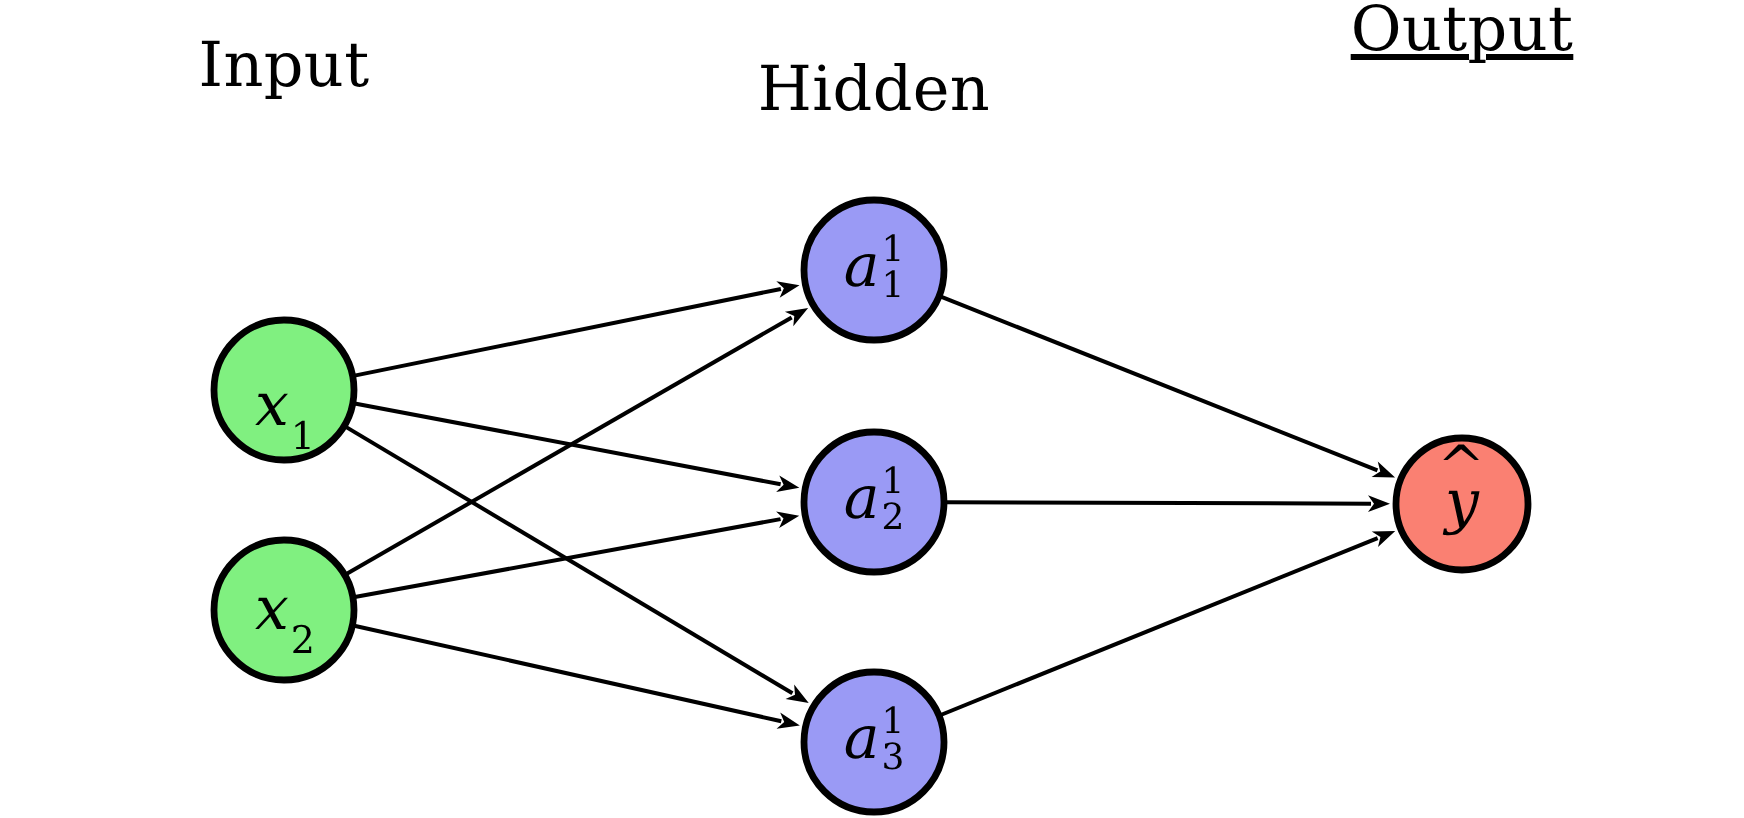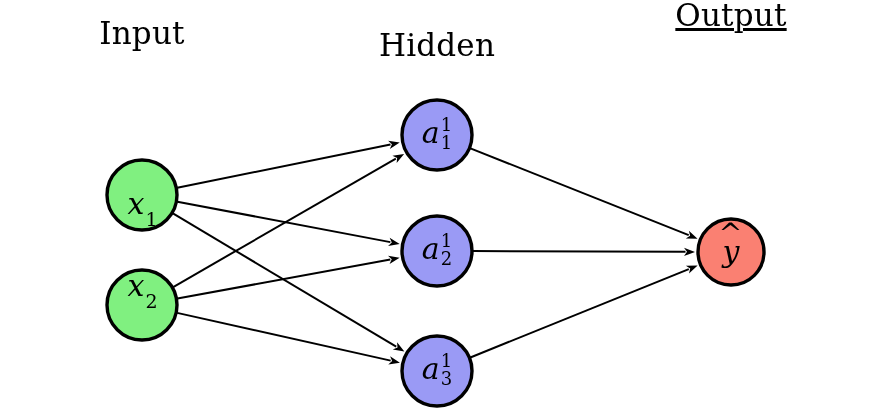--- a/index.html
+++ b/index.html
@@ -115,21 +115,21 @@
         <circle cx="142" cy="305" r="35" fill="#80f080" stroke="#000000" stroke-width="3.4"></circle>
         <circle cx="437" cy="135" r="35" fill="#9a9af5" stroke="#000000" stroke-width="3.4"></circle>
         <circle cx="437" cy="251" r="35" fill="#9a9af5" stroke="#000000" stroke-width="3.4"></circle>
         <circle cx="437" cy="371" r="35" fill="#9a9af5" stroke="#000000" stroke-width="3.4"></circle>
         <circle cx="731" cy="252" r="33" fill="#fa8072" stroke="#000000" stroke-width="3.4"></circle>
       </g>
   </svg>
 
   <div id="labels-layer">
       <div class="node-label" style="left: 142px; top: 206px;"><span class="base">x</span><span class="subonly">1</span></div>
-      <div class="node-label" style="left: 142px; top: 288px;"><span class="base">x</span><span class="subonly">2</span></div>
+      <div class="node-label" style="left: 142px; top: 308px;"><span class="base">x</span><span class="subonly">2</span></div>
       <div class="node-label" style="left: 437px; top: 135px;"><span class="base">a</span><span class="scripts">
           <span class="sup">1</span>
           <span class="sub">1</span>
         </span></div>
       <div class="node-label" style="left: 437px; top: 251px;"><span class="base">a</span><span class="scripts">
           <span class="sup">1</span>
           <span class="sub">2</span>
         </span></div>
       <div class="node-label" style="left: 437px; top: 371px;"><span class="base">a</span><span class="scripts">
           <span class="sup">1</span>

